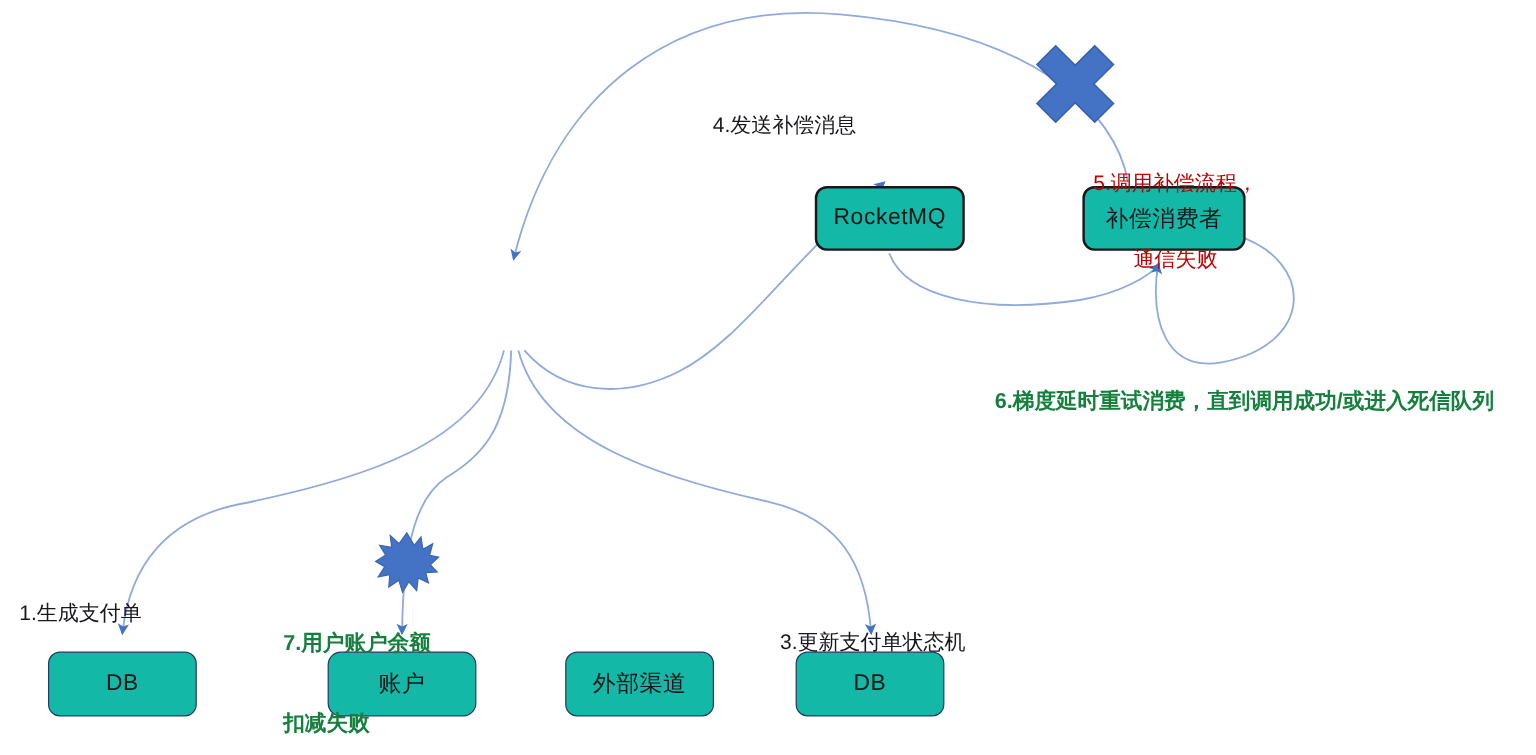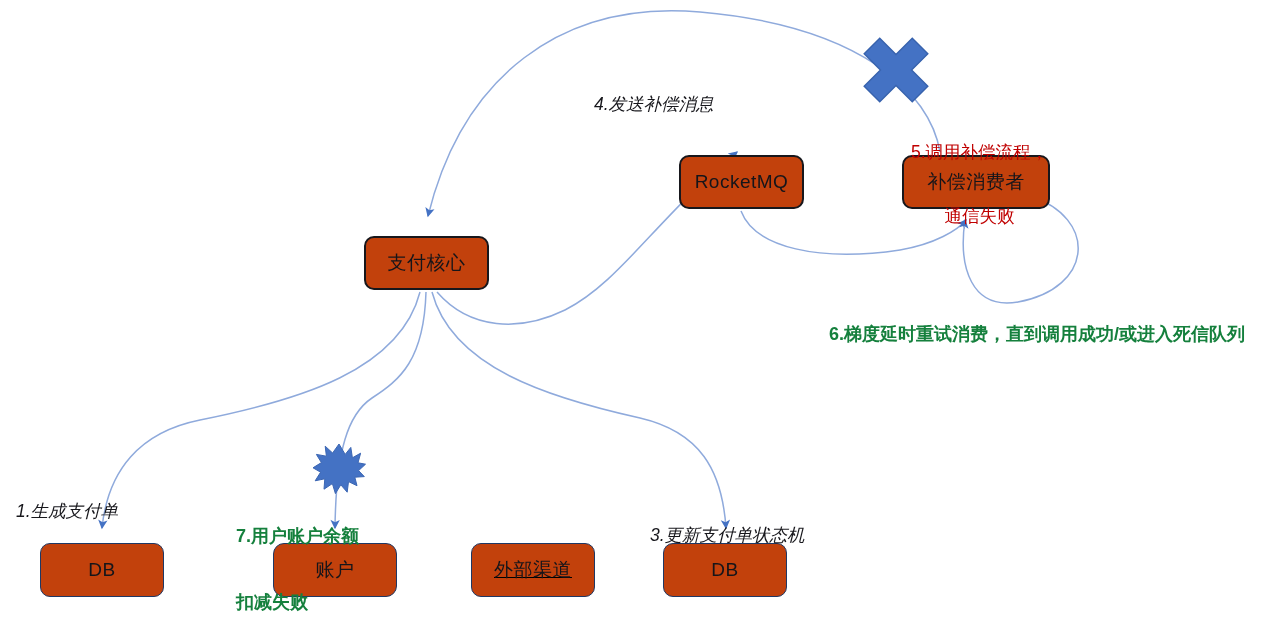--- a/index.html
+++ b/index.html
@@ -1,25 +1,25 @@
 <!DOCTYPE html>
 <html><head>
 <meta charset="utf-8">
 <style>
   html,body{margin:0;padding:0;background:#ffffff;}
   body{width:1280px;height:629px;overflow:hidden;font-family:"Liberation Sans","DejaVu Sans",sans-serif;}
   #canvas{position:relative;width:1280px;height:629px;}
   svg.layer{position:absolute;left:0;top:0;width:1280px;height:629px;overflow:visible;}
   .node{position:absolute;box-sizing:border-box;display:flex;align-items:center;justify-content:center;
-        background:#c2410c;border-radius:10px;}
+        background:#14b8a6;border-radius:10px;}
   .node.thick{border:2.6px solid #17171c;}
   .node.thin{border:1.6px solid #1f3864;}
   .node span{font-size:19px;color:#15151a;letter-spacing:.5px;white-space:nowrap;}
   .lbl{position:absolute;white-space:pre;line-height:1.22;}
-  .lbl.black{color:#17171c;font-size:17.5px;font-style:italic;}
+  .lbl.black{color:#17171c;font-size:17.5px;}
   .lbl.red{color:#c00000;font-size:17.5px;text-align:center;}
   .lbl.redb{color:#15803d;font-size:18px;font-weight:bold;}
   .lbl .b{font-weight:bold;}
   .lbl .n{font-weight:normal;}
 </style>
 </head>
 <body>
 
 <div id="canvas">
 
@@ -49,41 +49,38 @@
 
     <g transform="translate(896,70) rotate(45)">
       <polygon points="-11,-34 11,-34 11,-11 34,-11 34,11 11,11 11,34 -11,34 -11,11 -34,11 -34,-11 -11,-11" fill="#4472c4" stroke="#3762ad" stroke-width="1.4"></polygon>
     </g>
 
     <g transform="translate(339,469)">
       <polygon fill="#4472c4" stroke="#3b66b3" stroke-width="1" points="0,-25 6.2,-14.6 11.8,-21.6 13.4,-11.2 21.6,-15.8 19,-6.2 26.5,-4.8 19.6,1.6 25.3,7.6 15.8,8.2 18,16.7 9.5,12.6 8.2,23.2 1.8,15.8 -3.6,24.6 -6.6,14.6 -15,20.2 -14.2,9.8 -23.8,11.8 -18.4,3.2 -26,-1.2 -17.6,-6.4 -22.6,-14.6 -12.6,-12.8 -13.8,-22.8 -6.4,-16"></polygon>
     </g>
   </svg>
 
-  <div class="node thick" style="left:364px;top:236px;width:125px;height:54px;">
-    <span>支付核心</span>
-  </div>
 
   <div class="node thick" style="left:679px;top:155px;width:125px;height:54px;">
     <span>RocketMQ</span>
   </div>
 
-  <div class="node thick" style="left:902px;top:155px;width:148px;height:54px;">
+  <div class="node thick" style="left:902px;top:155px;width:136px;height:54px;">
     <span>补偿消费者</span>
   </div>
 
   <div class="node thin" style="left:40px;top:543px;width:124px;height:54px;">
     <span>DB</span>
   </div>
 
   <div class="node thin" style="left:273px;top:543px;width:124px;height:54px;border-radius:11px;">
     <span>账户</span>
   </div>
 
-  <div class="node thin" style="left:471px;top:543px;width:124px;height:54px;text-decoration:underline;">
+  <div class="node thin" style="left:471px;top:543px;width:124px;height:54px;">
     <span>外部渠道</span>
   </div>
 
   <div class="node thin" style="left:663px;top:543px;width:124px;height:54px;">
     <span>DB</span>
   </div>
 
   <div class="lbl black" style="left:16px;top:482px;margin-top:19px;">1.生成支付单</div>
 
   <div class="lbl redb" style="left:236px;top:482px;">

